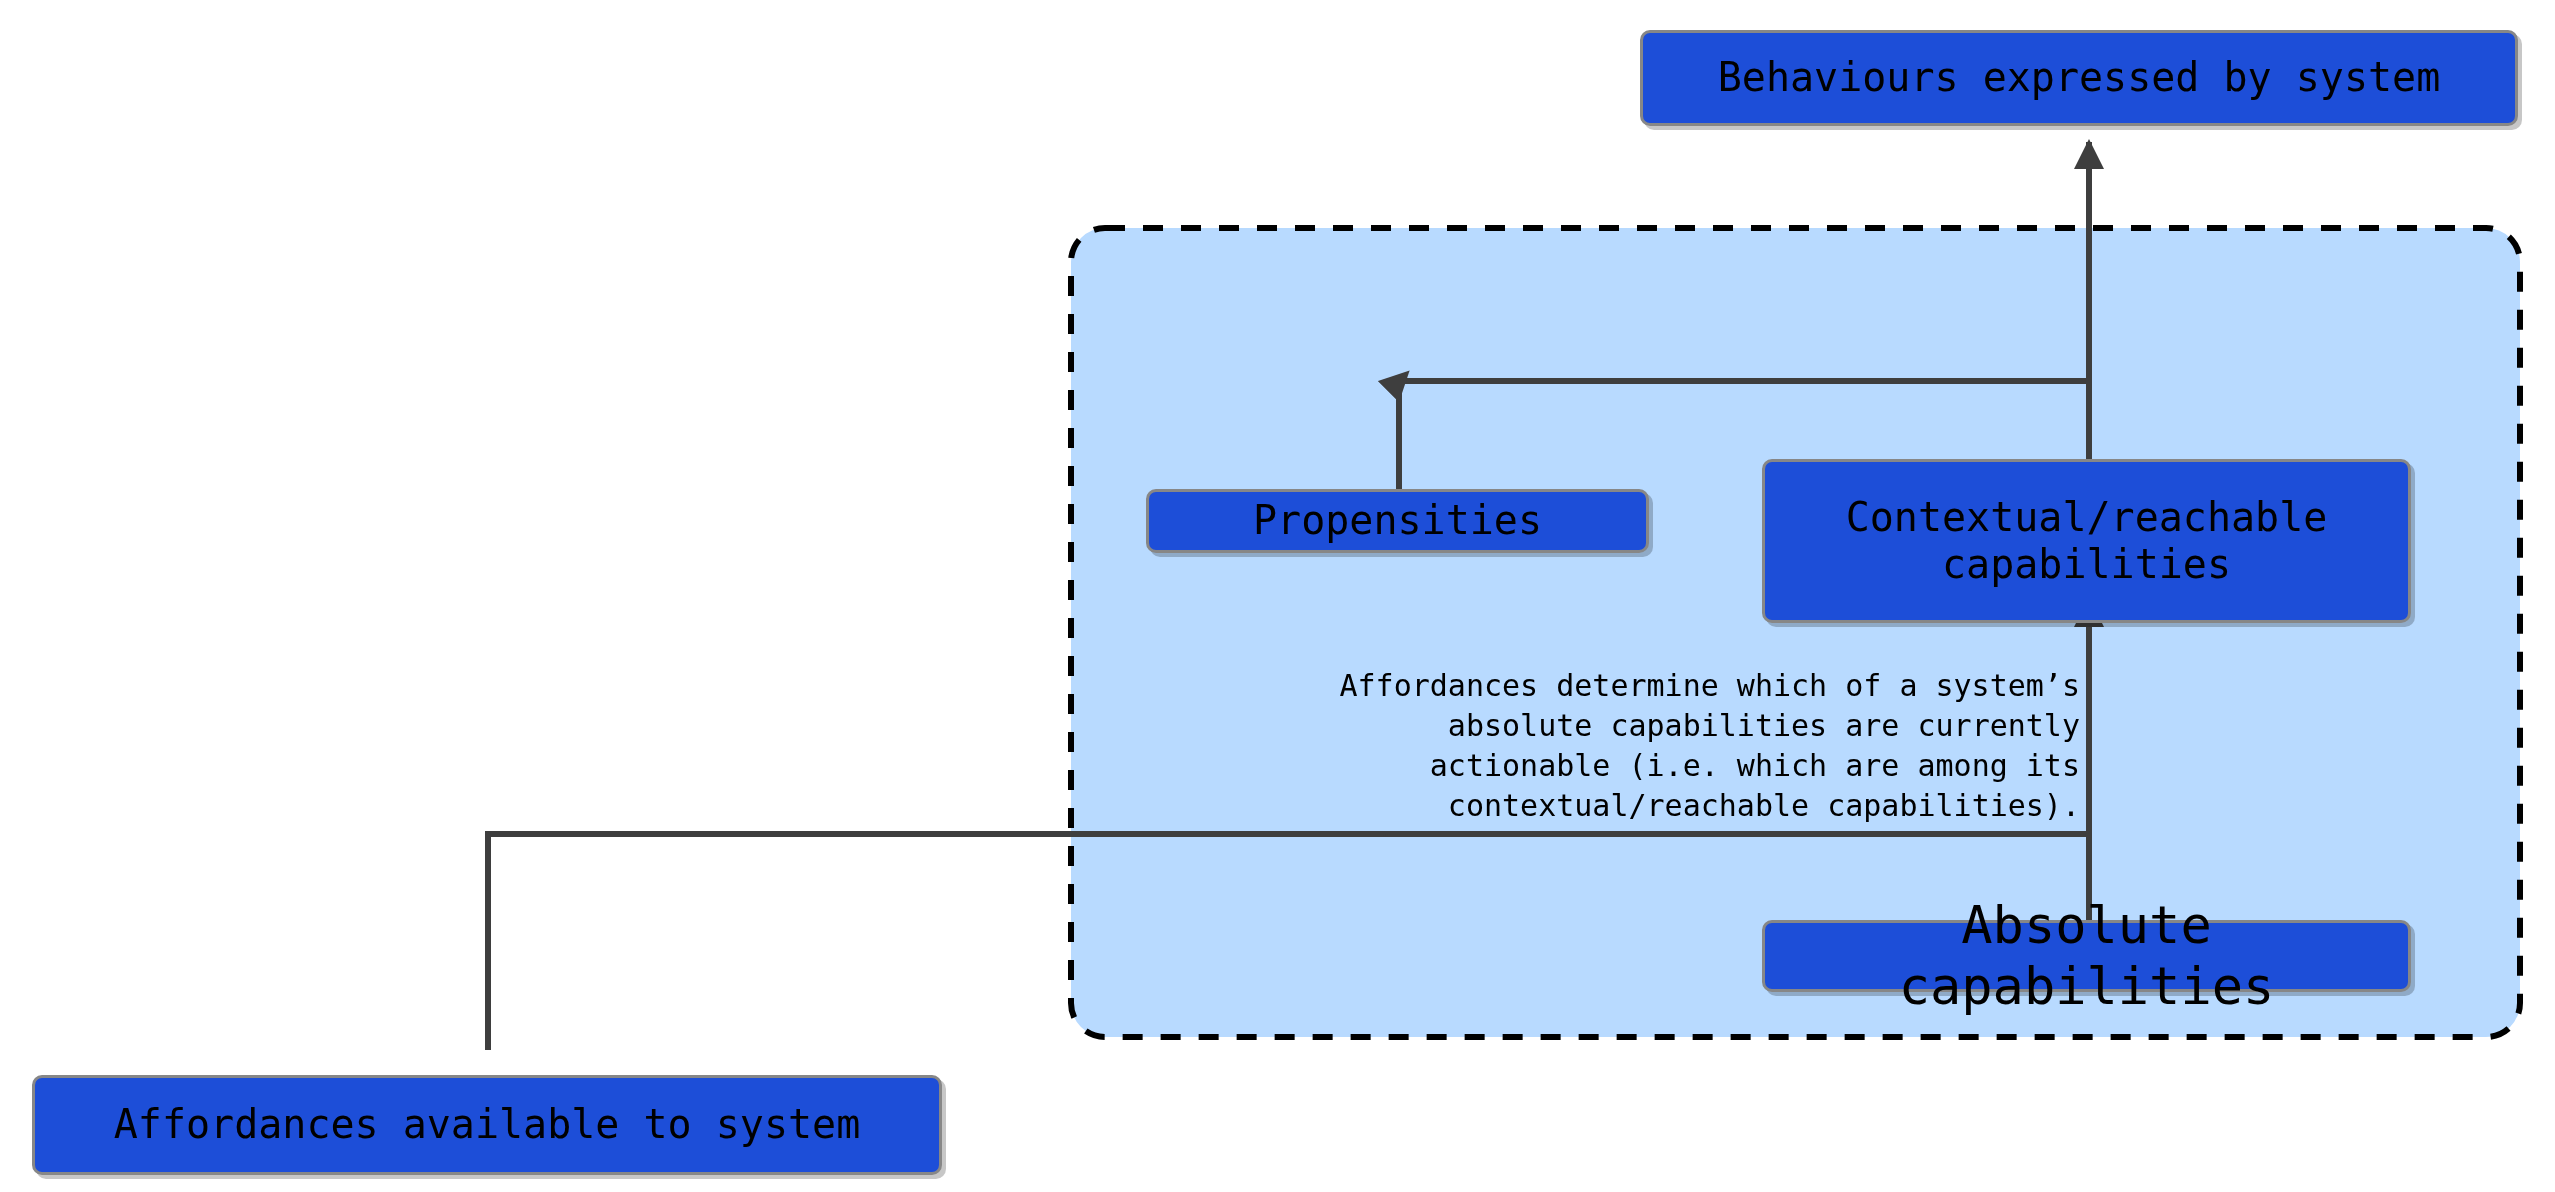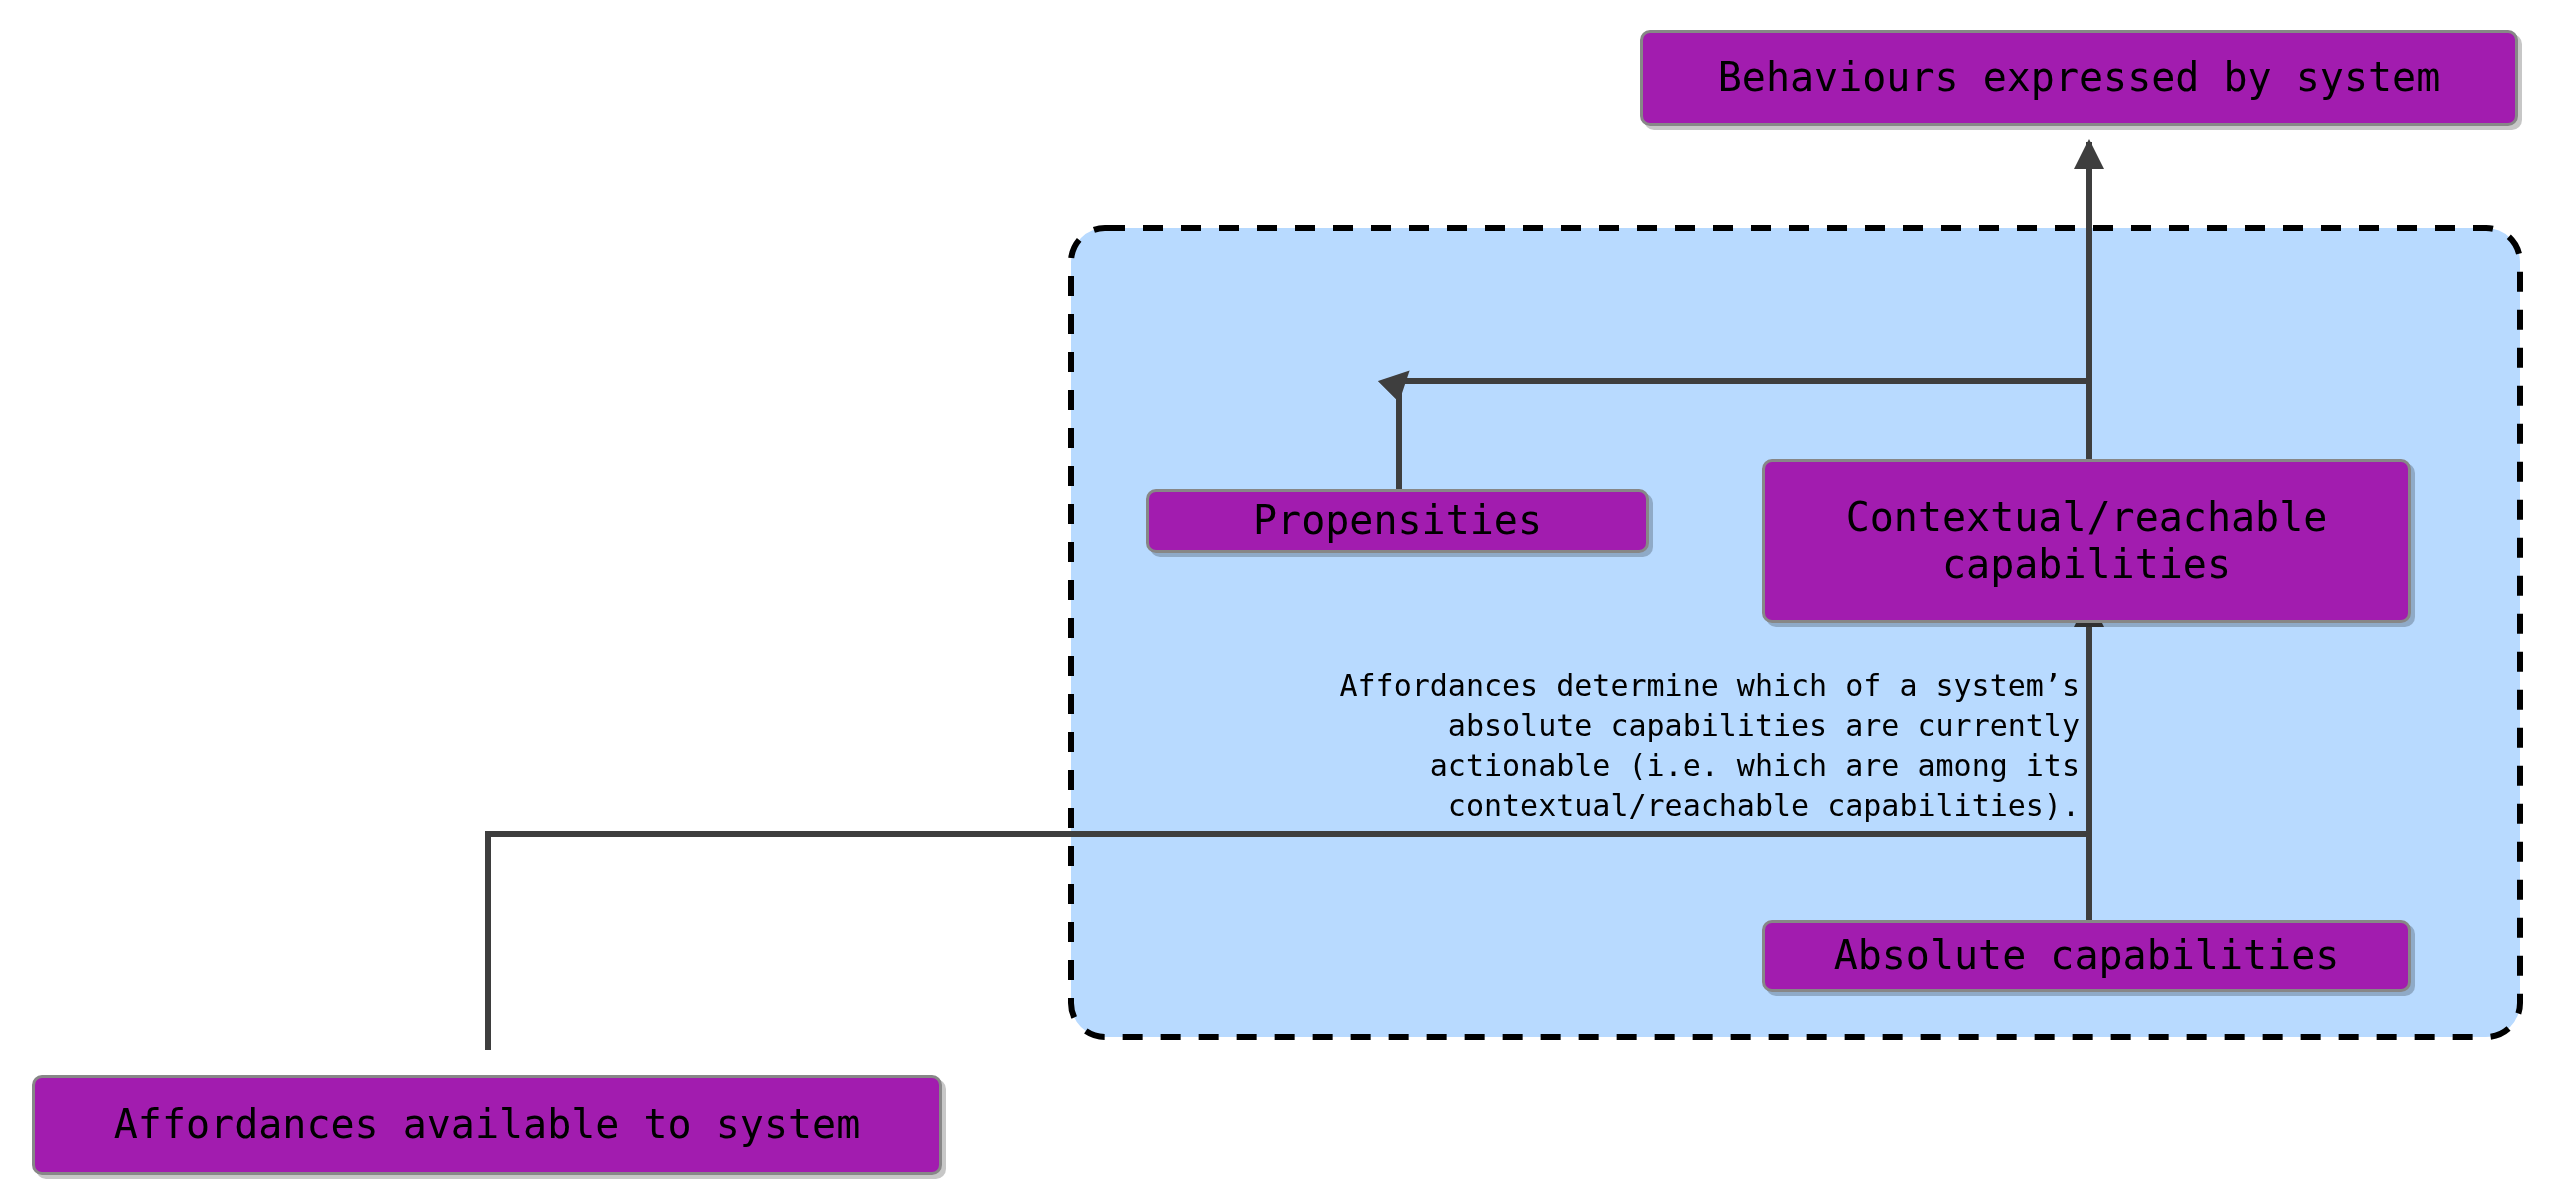--- a/index.html
+++ b/index.html
@@ -20,21 +20,21 @@
   svg.layer {
     position: absolute;
     top: 0;
     left: 0;
     width: 2555px;
     height: 1192px;
   }
   .node-box {
     position: absolute;
     box-sizing: border-box;
-    background: #a21caf;
+    background: #1d4ed8;
     border: 3px solid #878787;
     border-radius: 10px;
     box-shadow: 4px 4px 0 rgba(0,0,0,0.22);
     display: flex;
     align-items: center;
     justify-content: center;
     text-align: center;
     color: #000000;
     font-family: "DejaVu Sans Mono", "Liberation Mono", monospace;
     line-height: 1.18;
@@ -59,21 +59,21 @@
     font-size: 40px;
   }
   #box-contextual {
     left: 1762px;  top: 459px;
     width: 649px;  height: 164px;
     font-size: 40px;
   }
   #box-absolute {
     left: 1762px;  top: 920px;
     width: 649px;  height: 72px;
-    font-size: 40px;
+    font-size: 52px;
   }
   #box-affordances {
     left: 32px;  top: 1075px;
     width: 910px;  height: 100px;
     font-size: 40px;
     text-align: center;
   }
   #label-propensities {
     left: 1040px;  top: 245px;
     width: 1040px;

